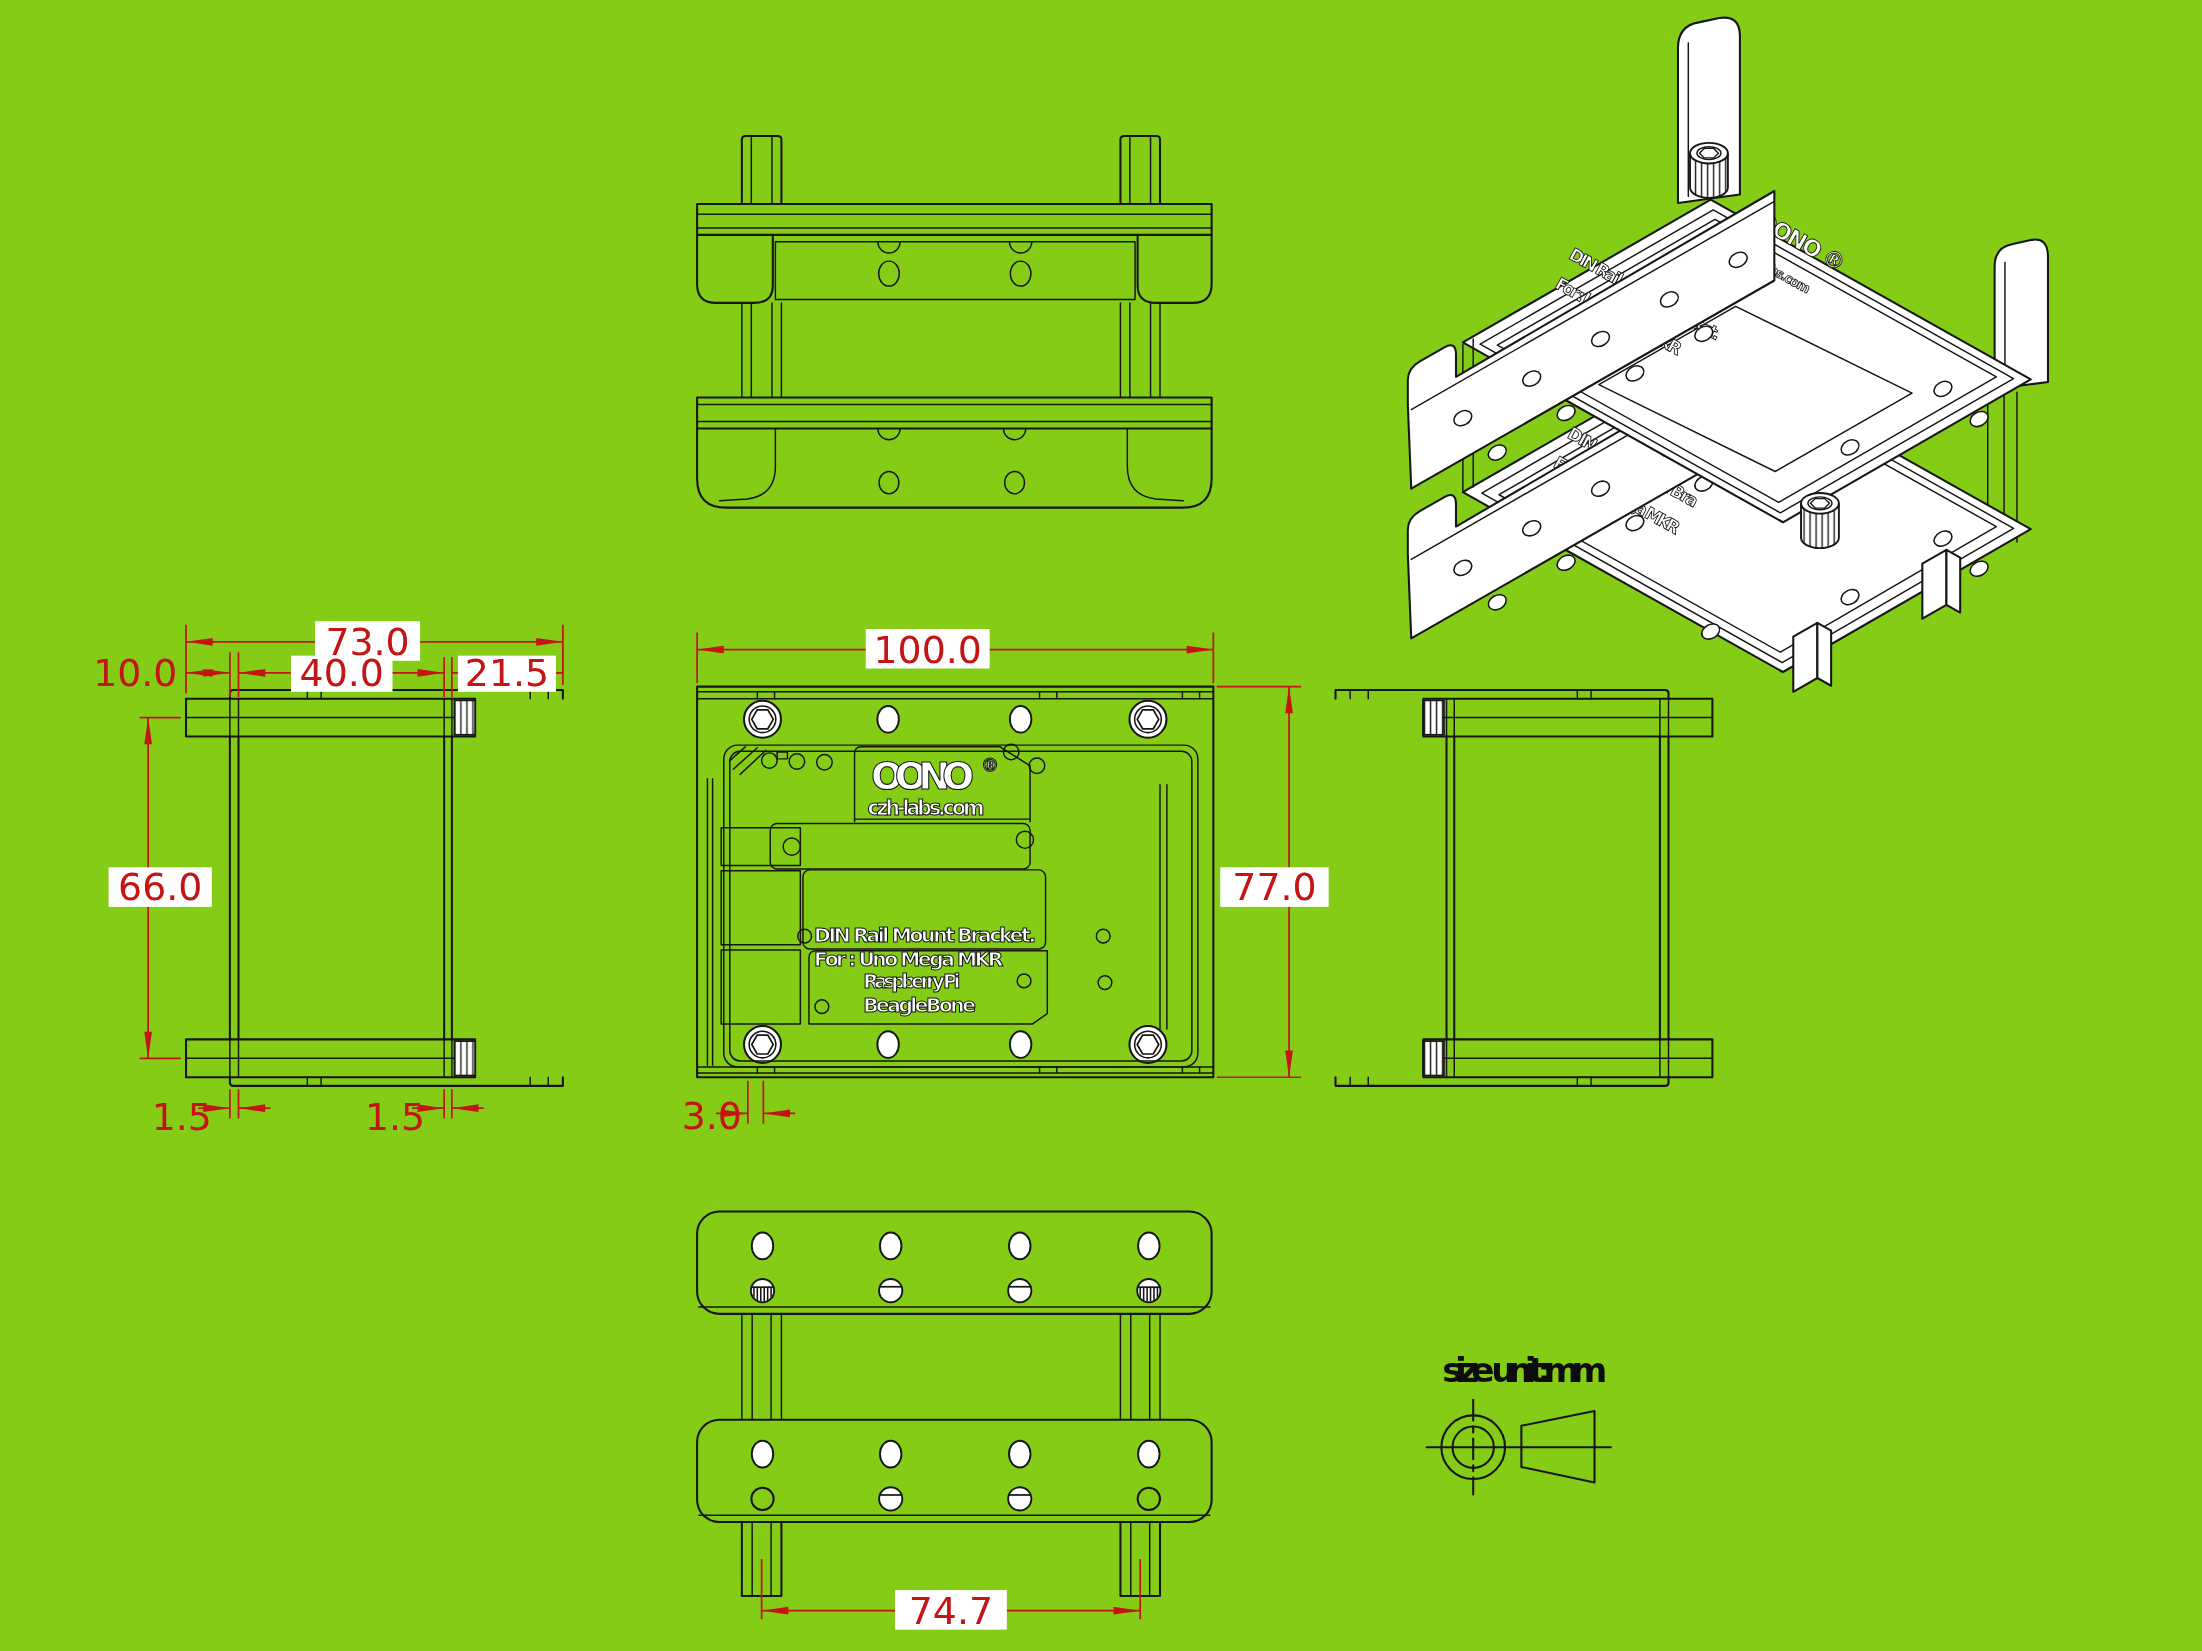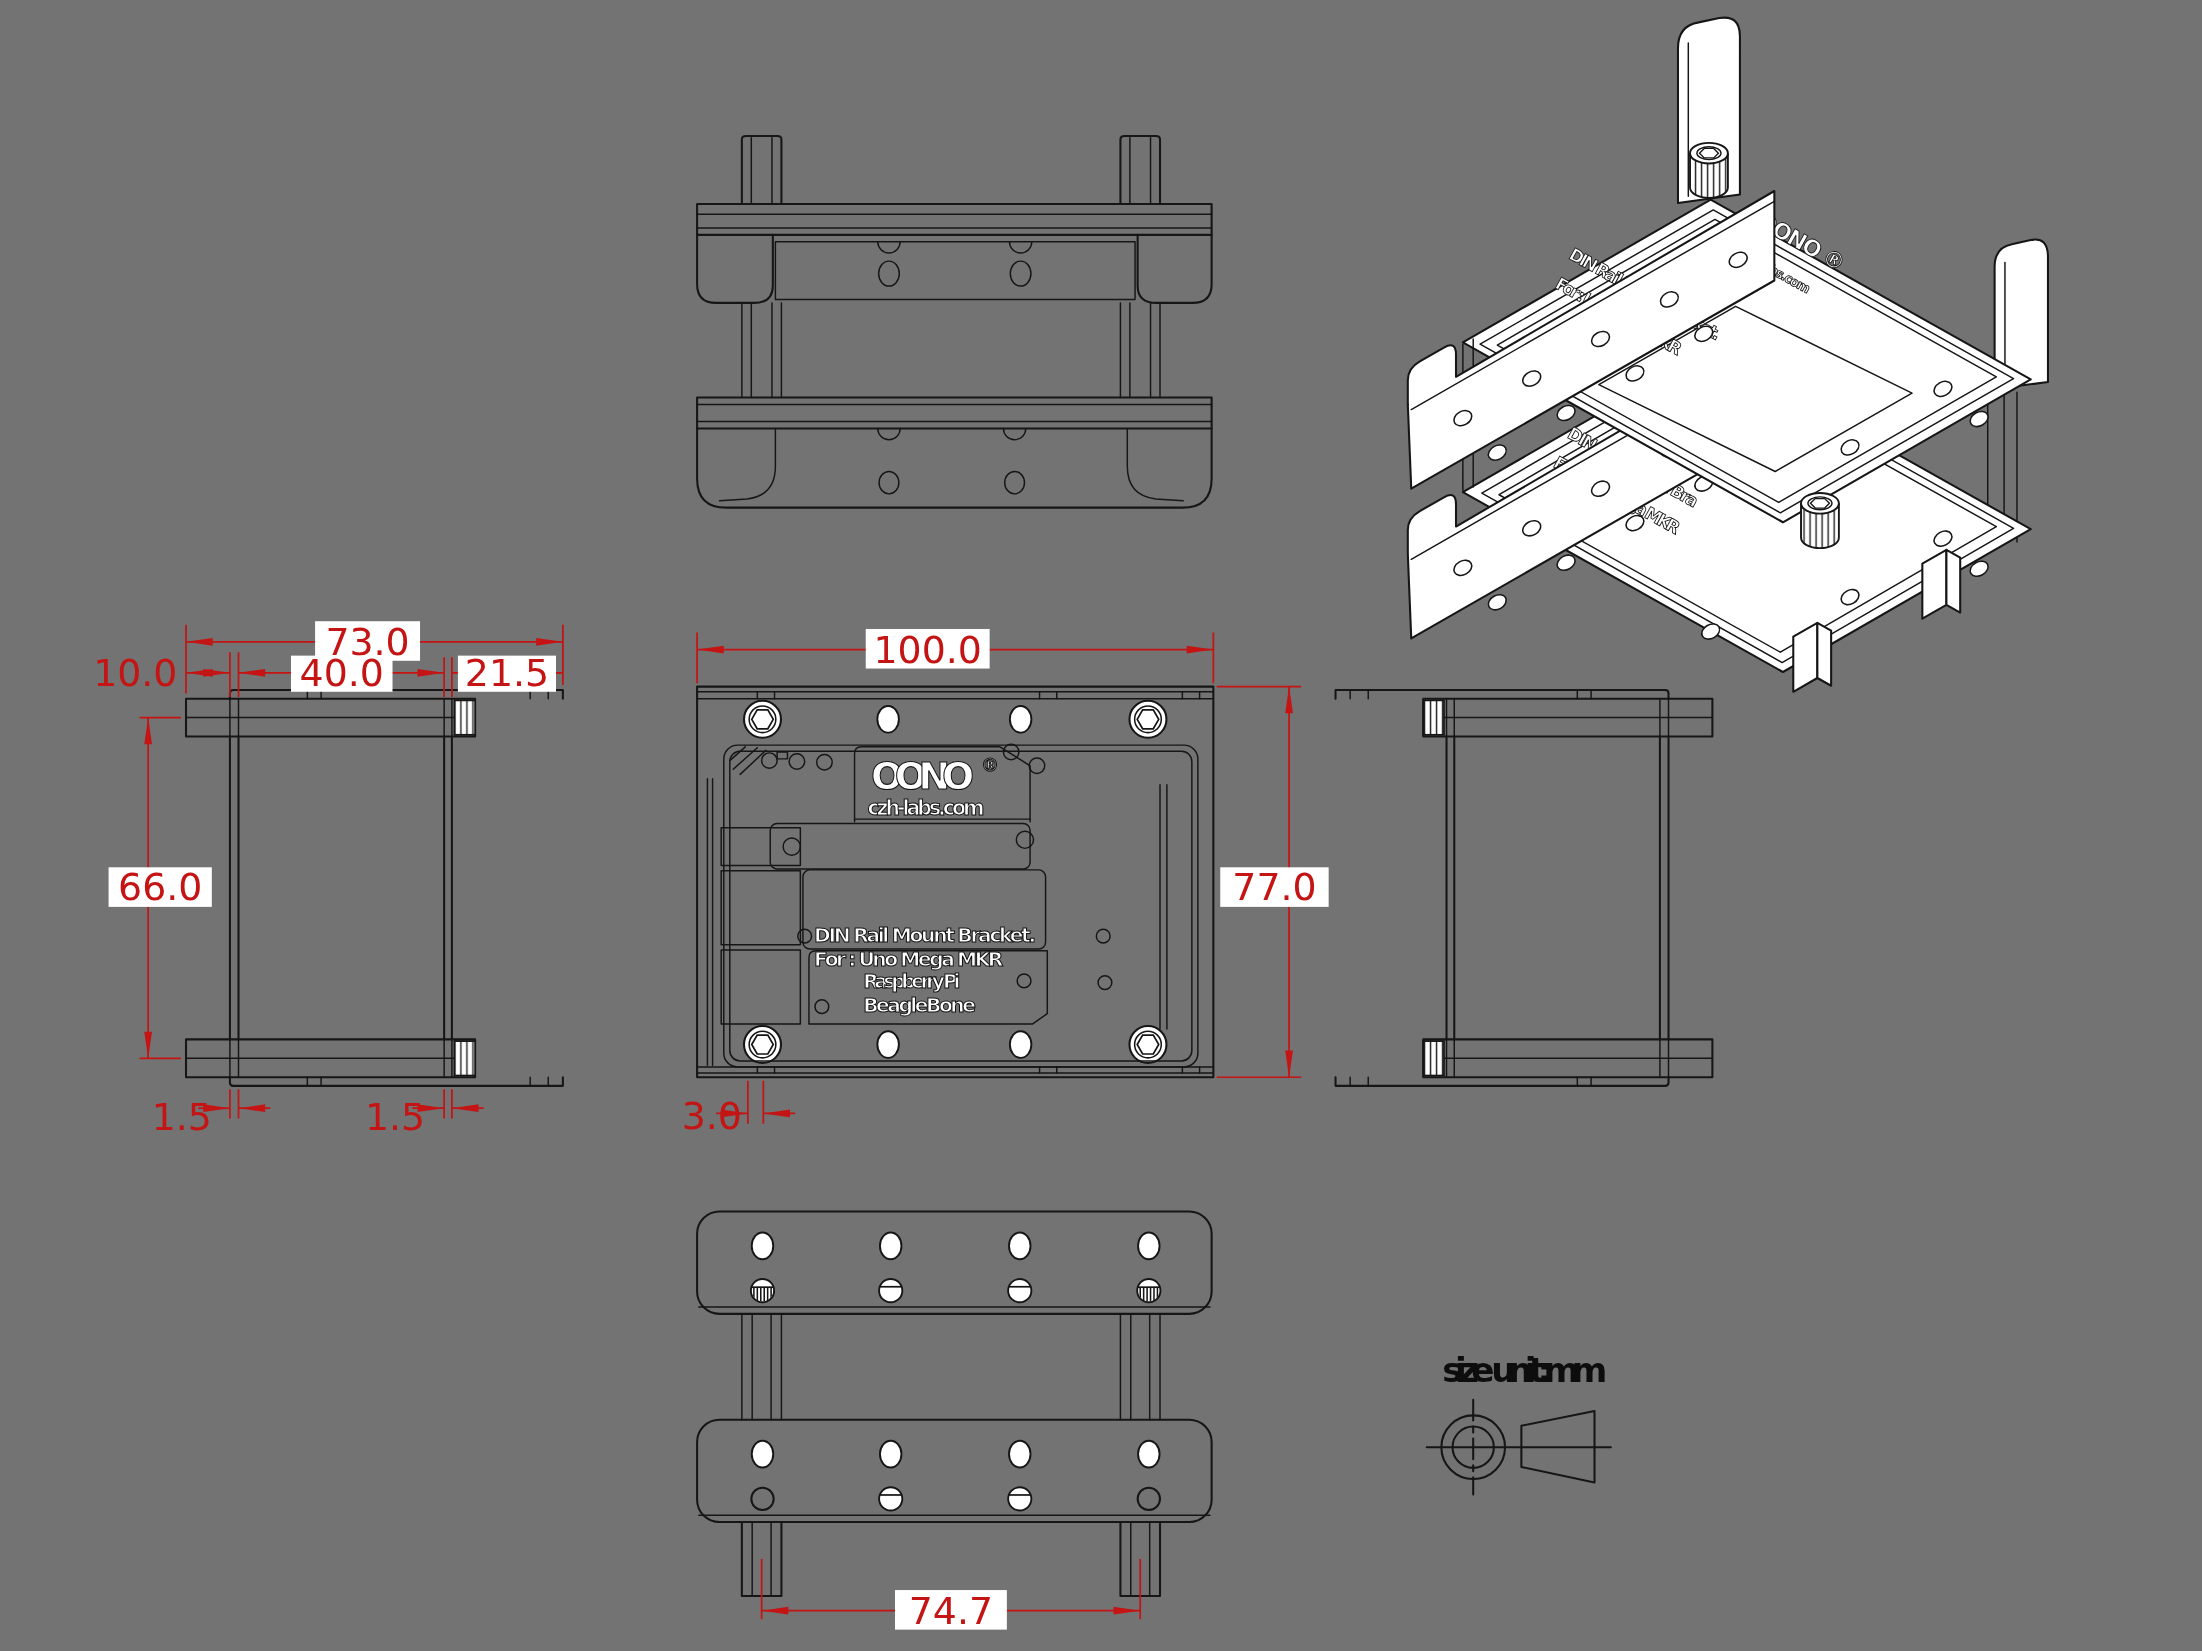--- a/index.html
+++ b/index.html
@@ -1,16 +1,16 @@
 <!DOCTYPE html>
 <html style="font-size:13.8px"><head>
 <meta charset="utf-8">
 <style>
   html,body{margin:0;padding:0;background:#fff;}
-  .stage{position:relative;width:2203px;height:1652px;background:#737373;overflow:hidden;
+  .stage{position:relative;width:2203px;height:1652px;background:#84cc16;overflow:hidden;
          font-family:"DejaVu Sans",sans-serif;}
   svg{position:absolute;inset:0;}
   .ln{fill:none;stroke:#161616;stroke-width:2.4;stroke-linejoin:round;stroke-linecap:round;}
   .ln2{fill:none;stroke:#161616;stroke-width:1.7;stroke-linejoin:round;stroke-linecap:round;}
   .wfill{fill:#ffffff;stroke:#161616;stroke-width:2.4;stroke-linejoin:round;}
   .wfill2{fill:#ffffff;stroke:#161616;stroke-width:1.7;stroke-linejoin:round;}
   .dimln{fill:none;stroke:#c41414;stroke-width:2;}
   .dimtxt{fill:#c41414;font-size:44px;font-family:"DejaVu Sans",sans-serif;}
   .bg{fill:#ffffff;stroke:none;}
   .eng{fill:#ffffff;stroke:#141414;stroke-width:1.2;font-weight:bold;

